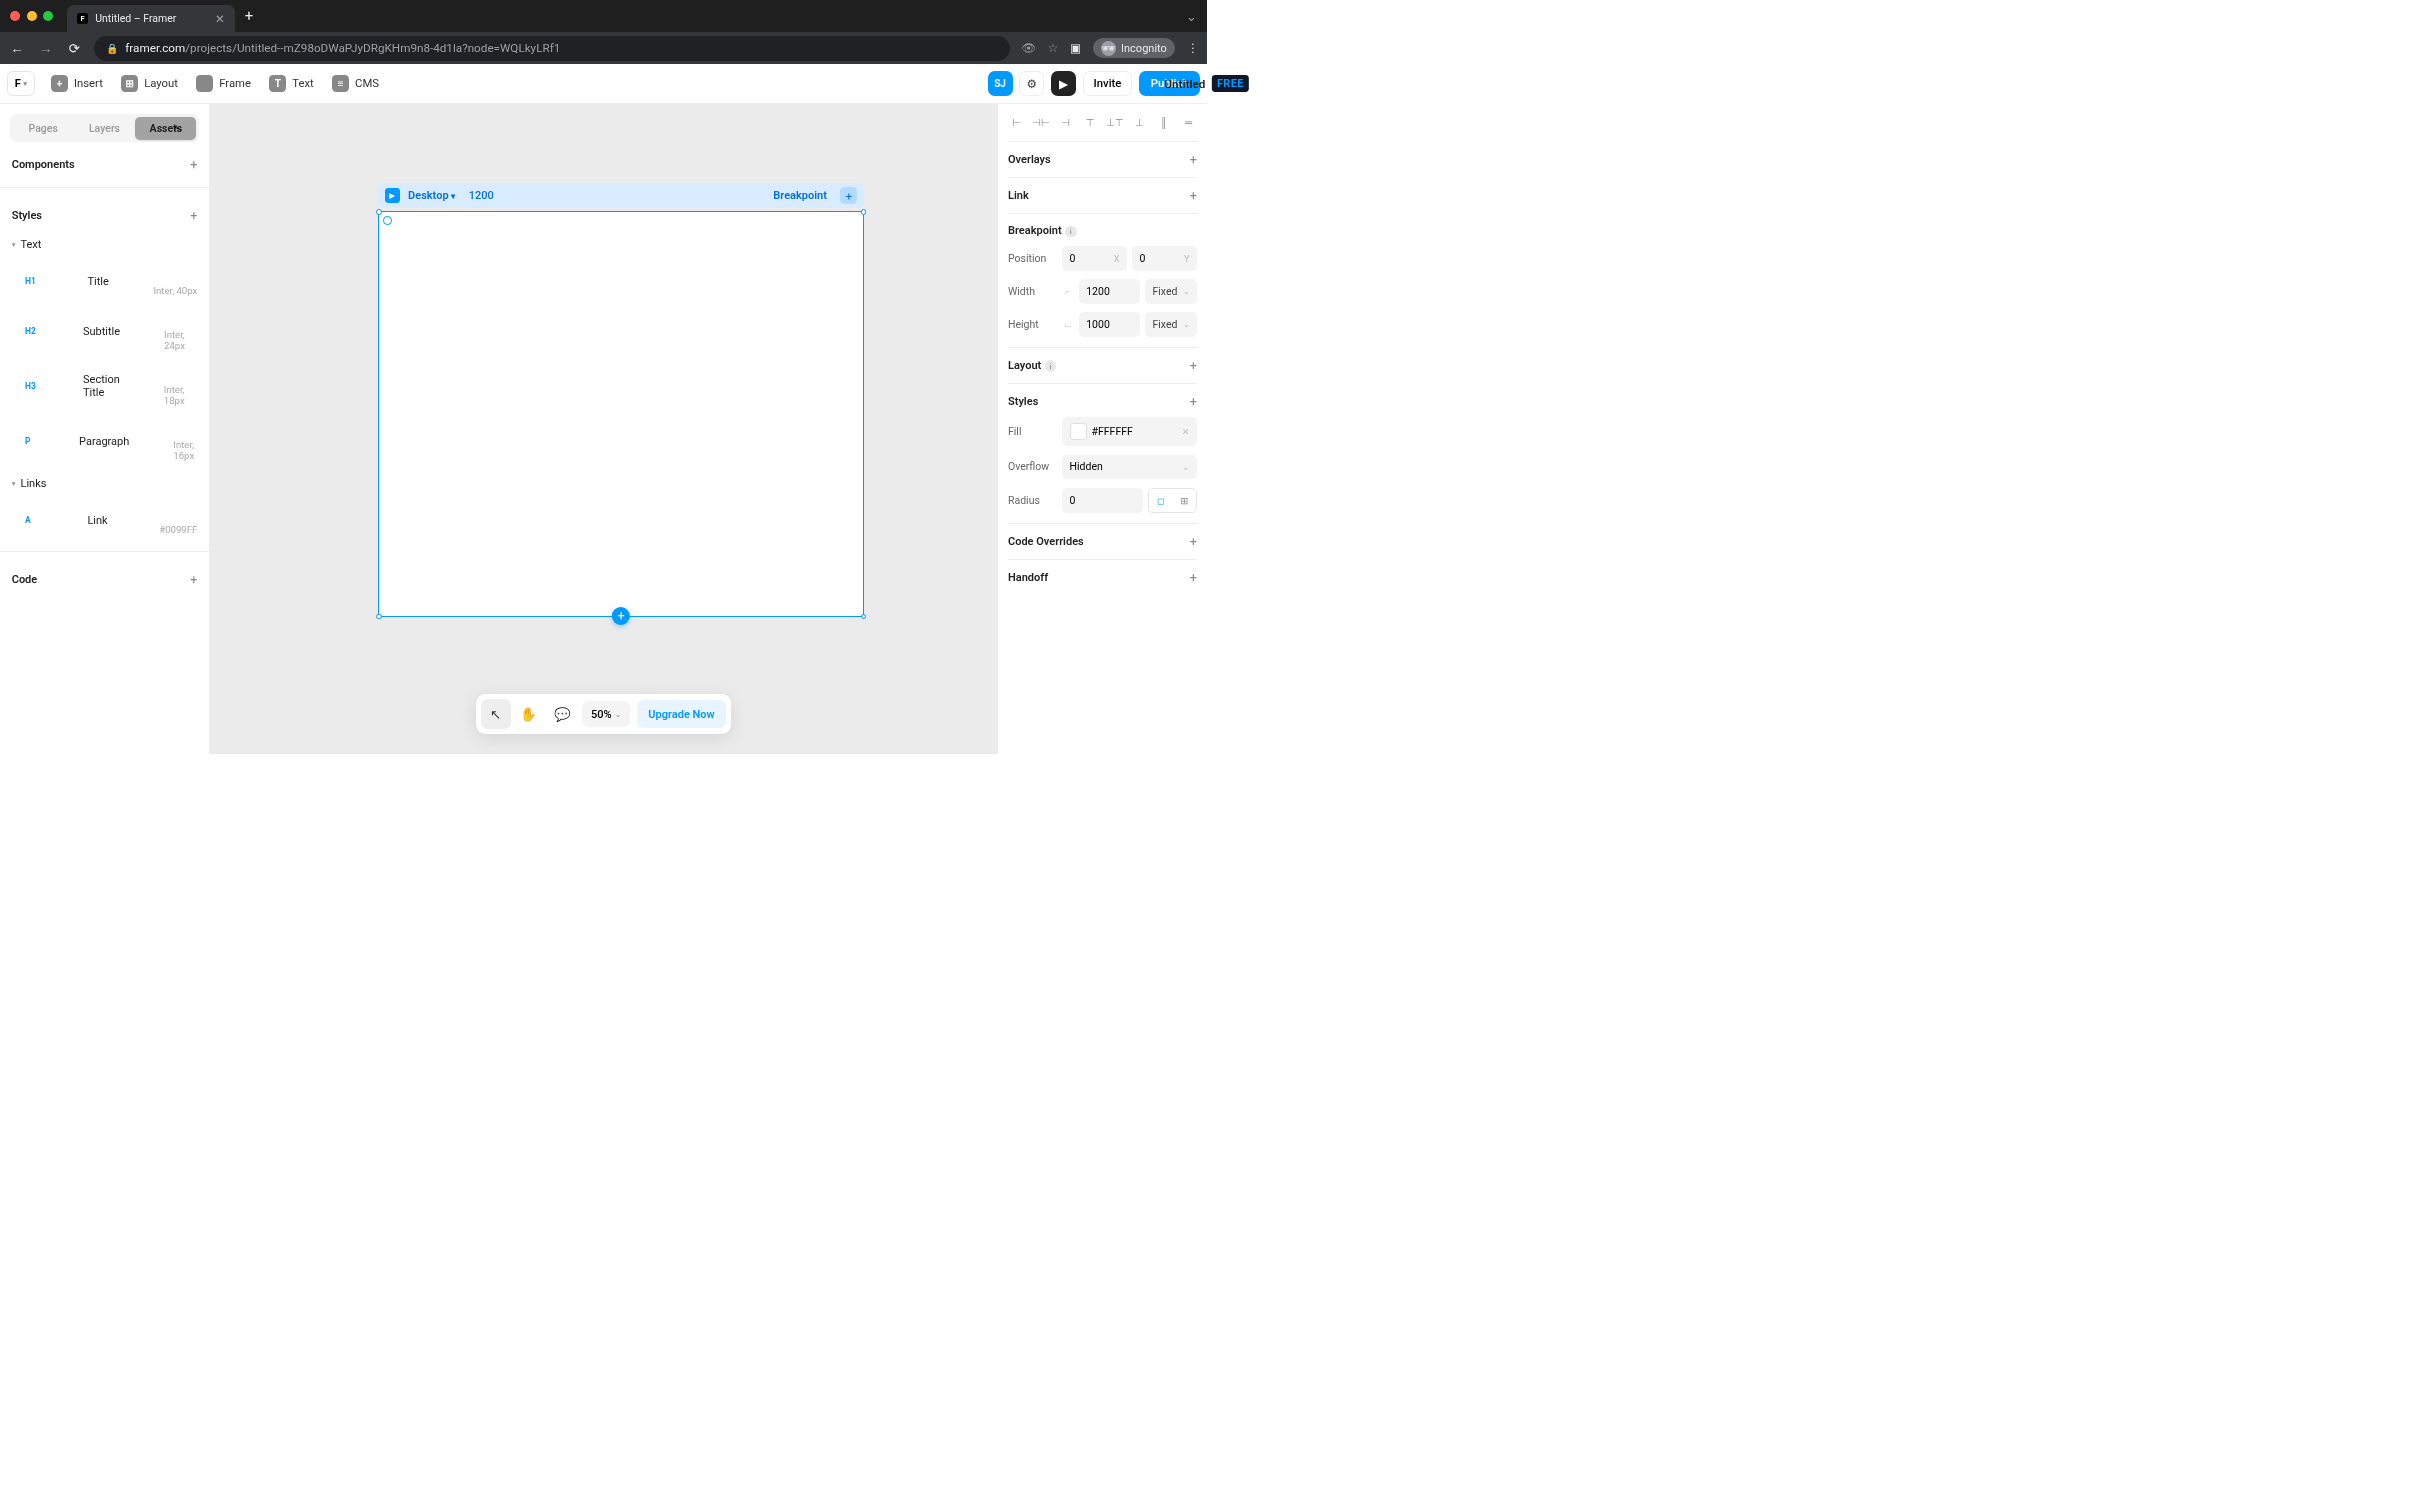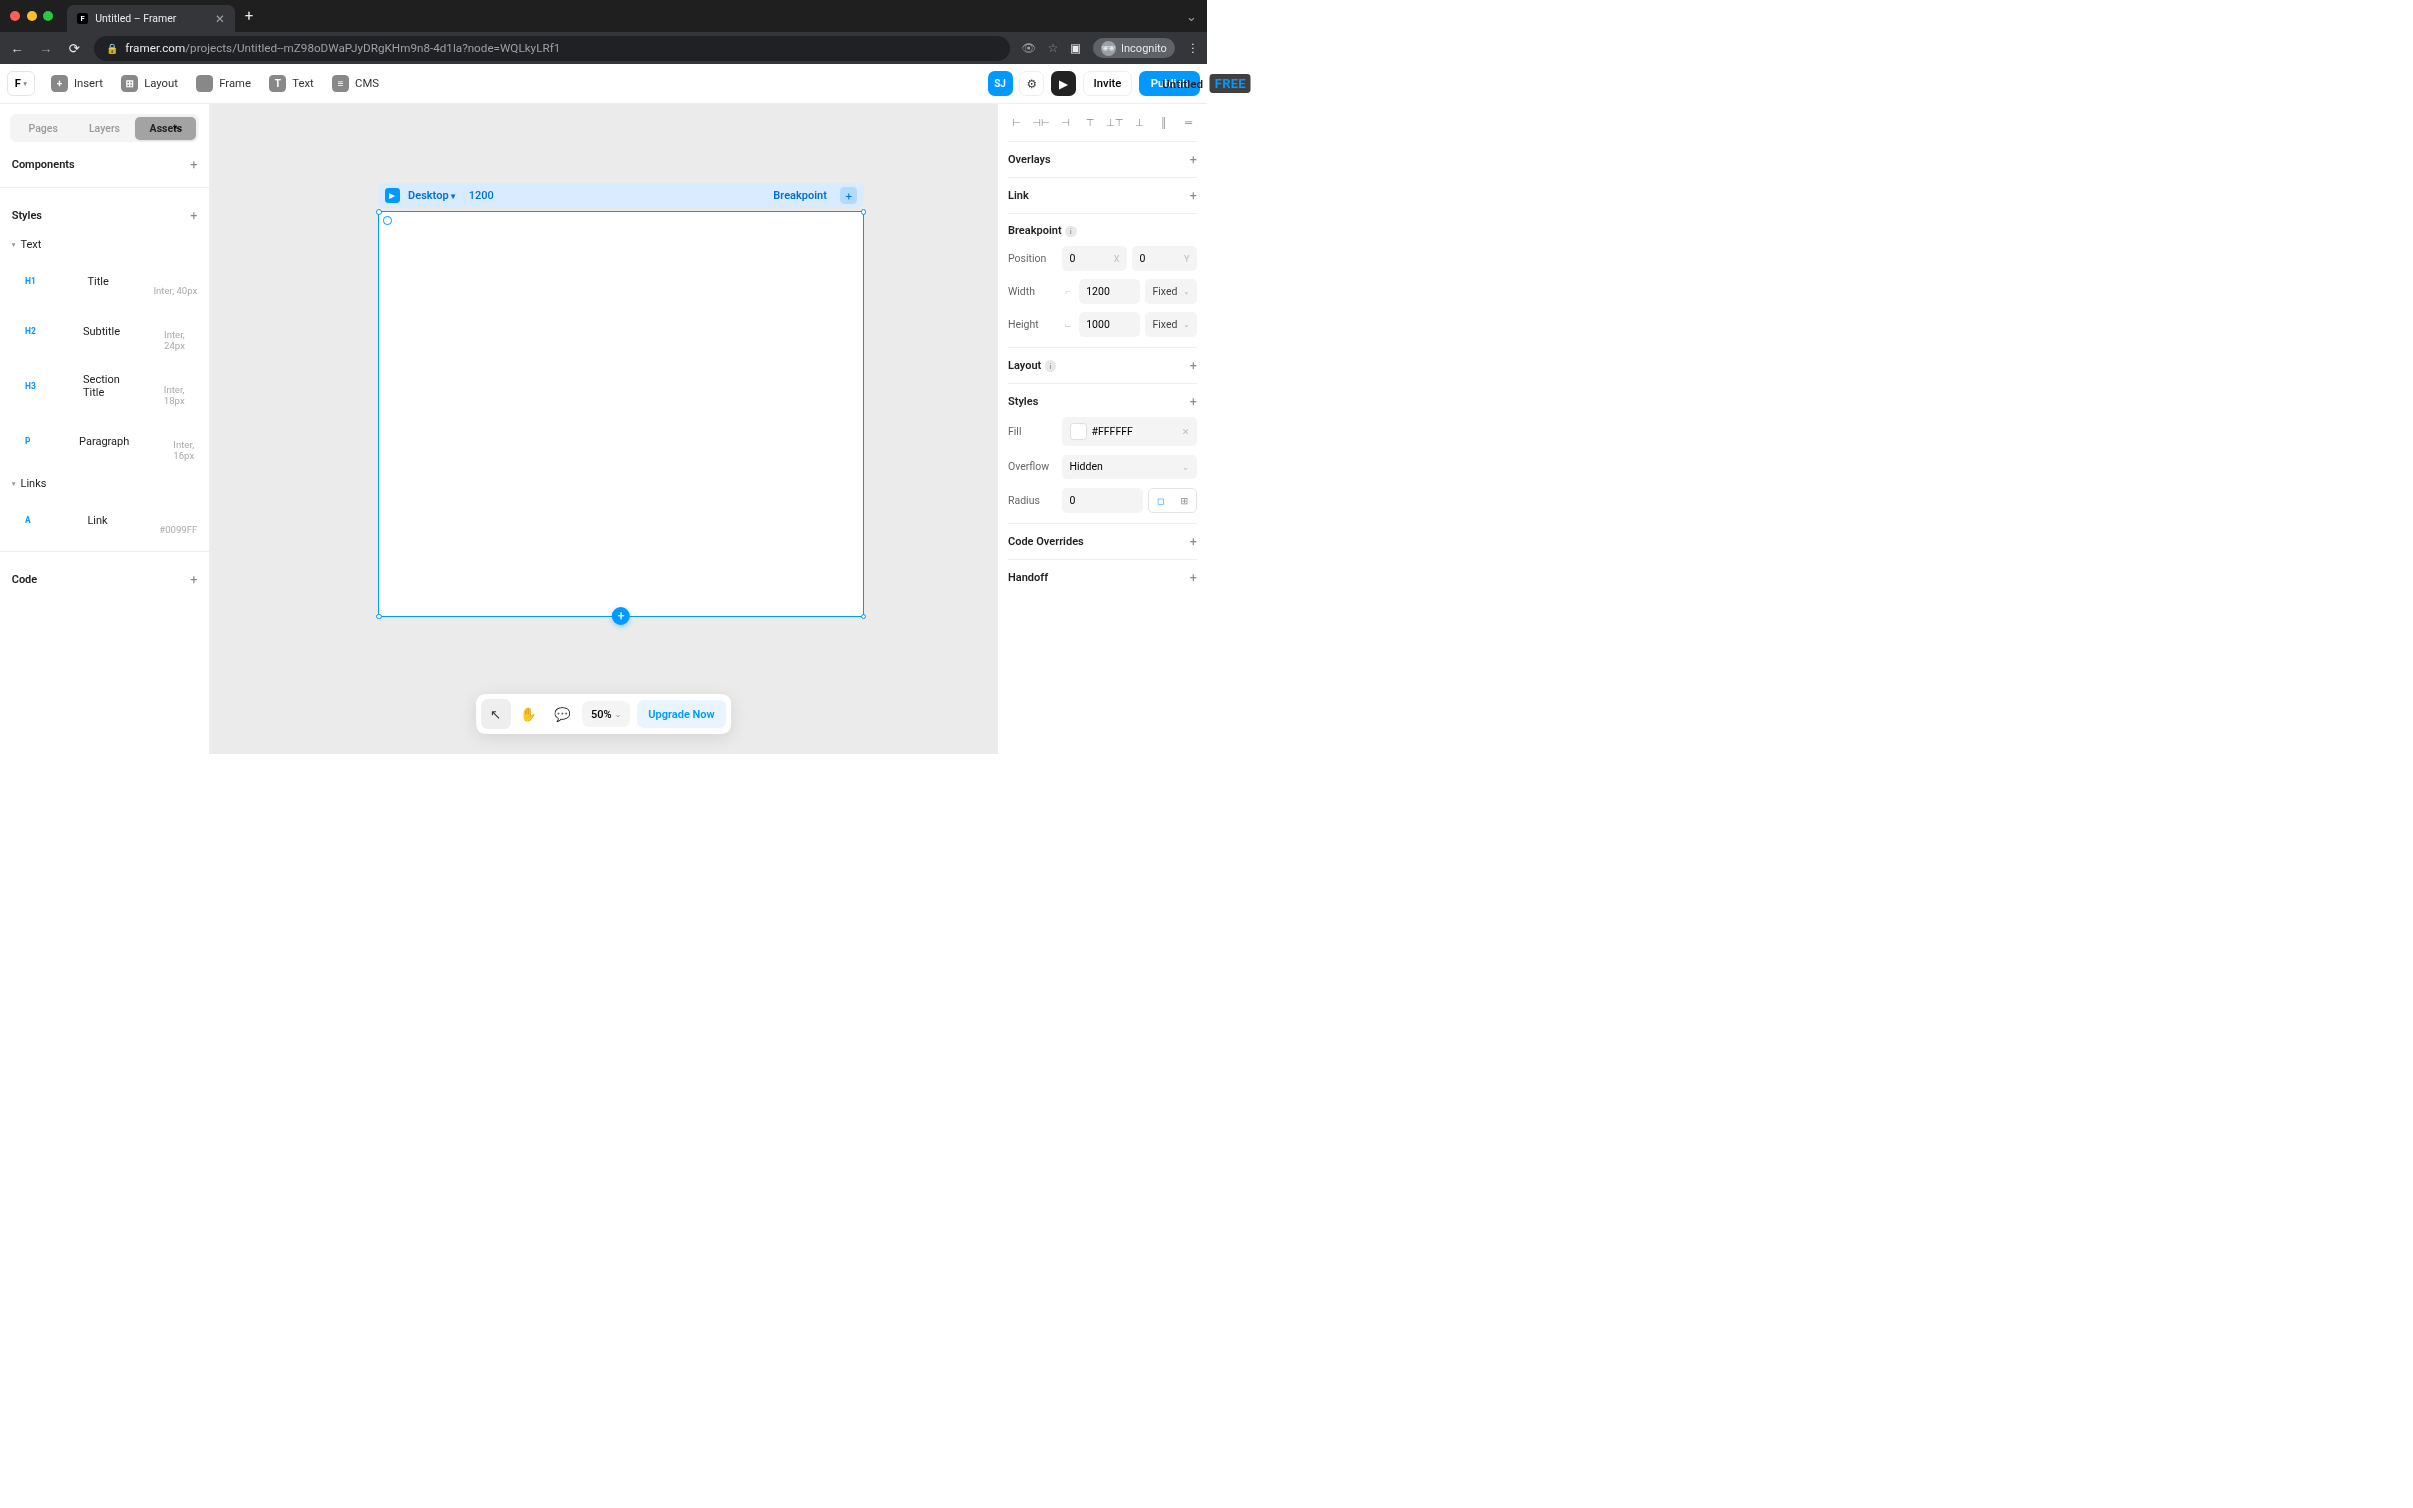--- a/index.html
+++ b/index.html
@@ -33,21 +33,21 @@
 .logo-btn .chev { font-size:7.5px; color:#888;}
 .tool-group { display:flex; gap:3.4px; }
 .tool-item { display:flex; align-items:center; gap:5.9px; padding:5px 7.5px; border-radius:5.9px; font-size:11.3px; color:#333; }
 .tool-icon { width:17px; height:17px; background:#888; border-radius:4.2px; display:flex; align-items:center; justify-content:center; color:#fff; font-size:10px; font-weight:bold;}
 .tool-icon.plus { background:#888; }
 .tool-icon.layout { background:#888; }
 .tool-icon.frame { background:#888; border-radius:4.2px; }
 .tool-icon.text { background:#888; }
 .tool-icon.cms { background:#888; }
 .center-title { position:absolute; left:50%; transform:translateX(-50%); display:flex; align-items:center; gap:6.7px; font-size:11.7px; font-weight:600; color:#222;}
-.free-badge { background:#404040; color:#0099ff; font-size:13px; font-weight:700; padding:1.7px 5px; border-radius:3.4px; letter-spacing:0.3px;}
+.free-badge { background:#0f172a; color:#0099ff; font-size:11px; font-weight:700; padding:1.7px 5px; border-radius:3.4px; letter-spacing:0.3px;}
 .toolbar-right { margin-left:auto; display:flex; align-items:center; gap:6.7px; }
 .avatar { width:25px; height:25px; background:#0099ff; color:#fff; border-radius:6.7px; display:flex; align-items:center; justify-content:center; font-size:10px; font-weight:600;}
 .iconbtn { width:25px; height:25px; border-radius:6.7px; display:flex; align-items:center; justify-content:center; font-size:11.7px; color:#333; border:0.8px solid #eee;}
 .iconbtn.play { background:#222; color:#fff; border:none;}
 .invite-btn { padding:5px 10px; border:0.8px solid #eee; border-radius:6.7px; font-size:11.3px; font-weight:500;}
 .publish-btn { padding:5.9px 11.7px; background:#0099ff; color:#fff; border-radius:6.7px; font-size:11.3px; font-weight:600;}
 
 
 .workspace { display:flex; height: calc(754px - 32px - 32px - 40px); }
 .sidebar-left { width:210px; border-right:0.8px solid #eee; padding:10px; display:flex; flex-direction:column; gap:6.7px;}

